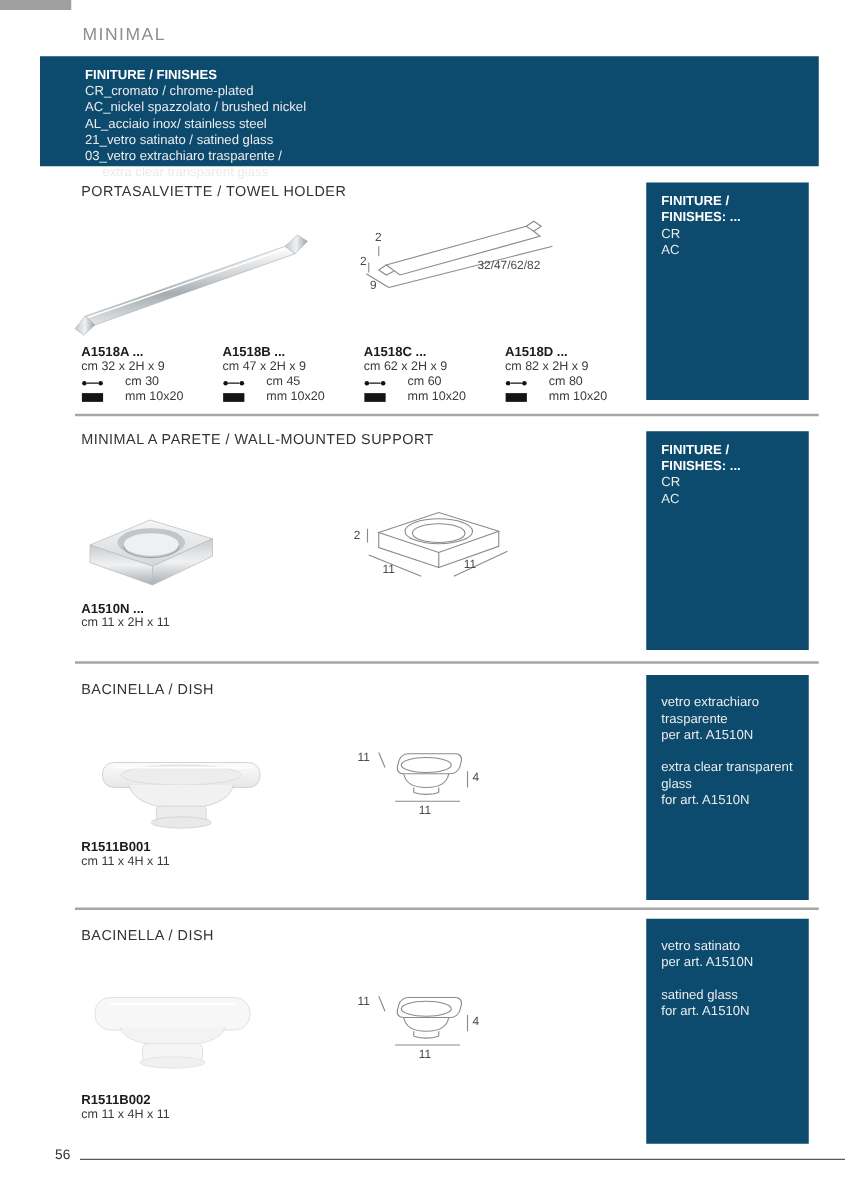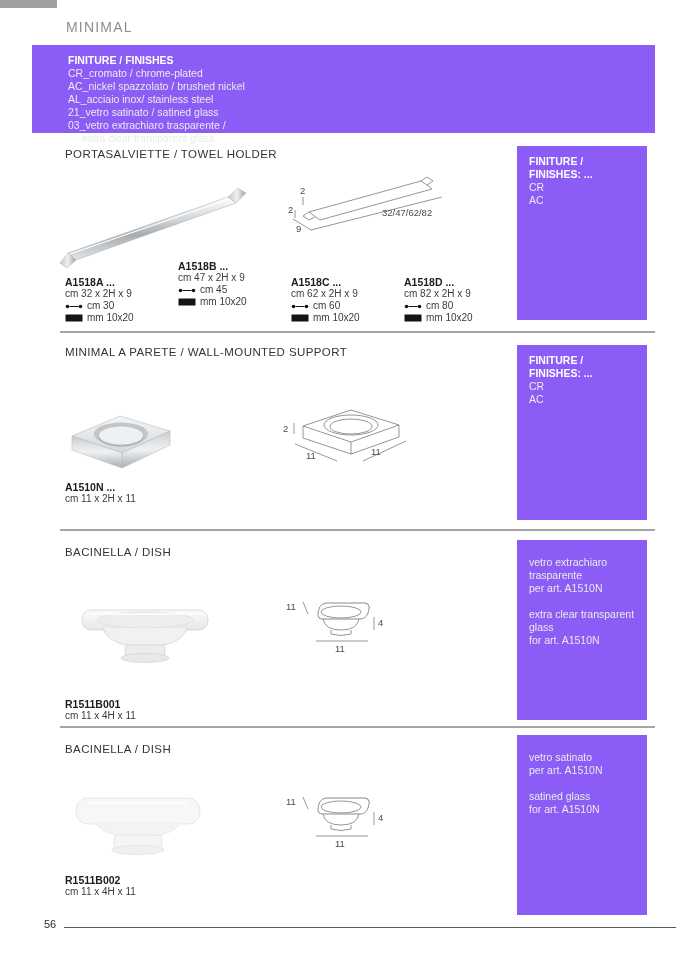--- a/index.html
+++ b/index.html
@@ -4,37 +4,37 @@
 <style>
   html,body{margin:0;padding:0;background:#fff;}
   .page{
     position:relative;width:678px;height:959px;background:#ffffff;overflow:hidden;
     font-family:"Liberation Sans",sans-serif;color:#3b3b3b;
   }
   
   .brand-bar{position:absolute;left:0;top:24;width:57px;height:8px;background:#a0a0a0;}
   .brand-title{position:absolute;left:66px;top:19px;font-size:14px;letter-spacing:1.2px;color:#8e8e8e;}
   
-  .gray-panel{position:absolute;background:#8b5cf6;color:#ebebeb;}
+  .gray-panel{position:absolute;background:#0c4a6e;color:#ebebeb;}
   .finishes-box{left:32px;top:45px;width:623px;height:88px;font-size:10.5px;line-height:13px;}
   .finishes-inner{padding:9px 12px 0 36px;}
   .panel-title{color:#ffffff;font-weight:bold;}
   .fin-line.indent{padding-left:14px;}
   .side-panel{left:517px;width:130px;font-size:10.5px;line-height:13px;}
   .side-inner{padding:9px 10px 0 12px;}
   .side-inner.pad-deep{padding-top:16px;}
   .side-body{white-space:pre-line;}
   .side-gap{margin-top:13px;}
   
   .sec-title{position:absolute;font-size:11.5px;letter-spacing:0.4px;color:#343434;}
   .sep{position:absolute;left:60px;width:595px;height:2px;background:#a6a6a6;}
   
   .prod{position:absolute;font-size:10px;line-height:12px;color:#3b3b3b;width:112px;}
   .prod .code{font-weight:bold;color:#1c1c1c;font-size:10.5px;}
-  .spec{display:flex;align-items:center;gap:4px;}
+  .spec{display:flex;align-items:center;gap:17px;}
   .spec svg{flex:0 0 auto;display:block;}
   
   .draw{position:absolute;}
   .draw svg{position:absolute;left:0;top:0;}
   .dim{position:absolute;font-size:9.5px;color:#4a4a4a;}
   
   .photo{position:absolute;}
   
   .page-num{position:absolute;left:44px;top:918px;font-size:11px;color:#2e2e2e;}
   .footer-line{position:absolute;left:64px;top:927px;width:612px;height:1px;background:#5a5a5a;}
@@ -113,21 +113,21 @@
       <span>cm 30</span>
     </div>
     <div class="spec">
       <svg width="18" height="8" viewBox="0 0 18 8">
           <rect x="0.5" y="0.5" width="17" height="7" fill="#141414"></rect>
         </svg>
       <span>mm 10x20</span>
     </div>
   </div>
 
-  <div class="prod" style="left:178px;top:260px;">
+  <div class="prod" style="left:178px;top:276px;">
     <div class="code">A1518B ...</div>
     <div>cm 47 x 2H x 9</div>
     <div class="spec">
       <svg width="18" height="7" viewBox="0 0 18 7">
           <circle cx="2.5" cy="3.5" r="1.8" fill="#141414"></circle>
           <line x1="4.5" y1="3.5" x2="13.5" y2="3.5" stroke="#141414" stroke-width="1"></line>
           <circle cx="15.5" cy="3.5" r="1.8" fill="#141414"></circle>
         </svg>
       <span>cm 45</span>
     </div>
@@ -274,21 +274,21 @@
         <line x1="20" y1="5" x2="25" y2="17"></line>
         <line x1="91" y1="20" x2="91" y2="33"></line>
         <line x1="33" y1="44" x2="85" y2="44"></line>
       </g>
     </svg>
     <span class="dim" style="left:3px;top:4px;">11</span>
     <span class="dim" style="left:95px;top:20px;">4</span>
     <span class="dim" style="left:52px;top:46px;">11</span>
   </div>
 
-  <div class="prod" style="left:65px;top:698px;">
+  <div class="prod" style="left:65px;top:672px;">
     <div class="code">R1511B001</div>
     <div>cm 11 x 4H x 11</div>
   </div>
 
   <div class="gray-panel side-panel" style="top:540px;height:180px;">
     <div class="side-inner pad-deep">
       <div class="side-body">vetro extrachiaro
 trasparente
 per art. A1510N</div>
       <div class="side-body side-gap">extra clear transparent

